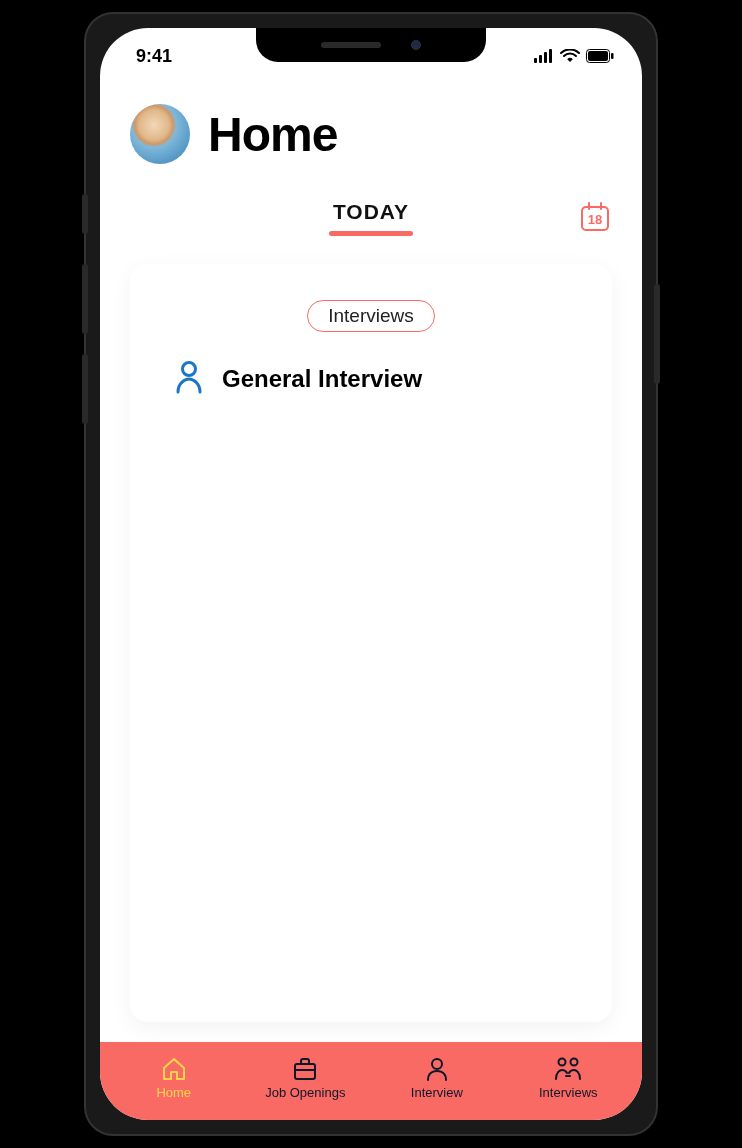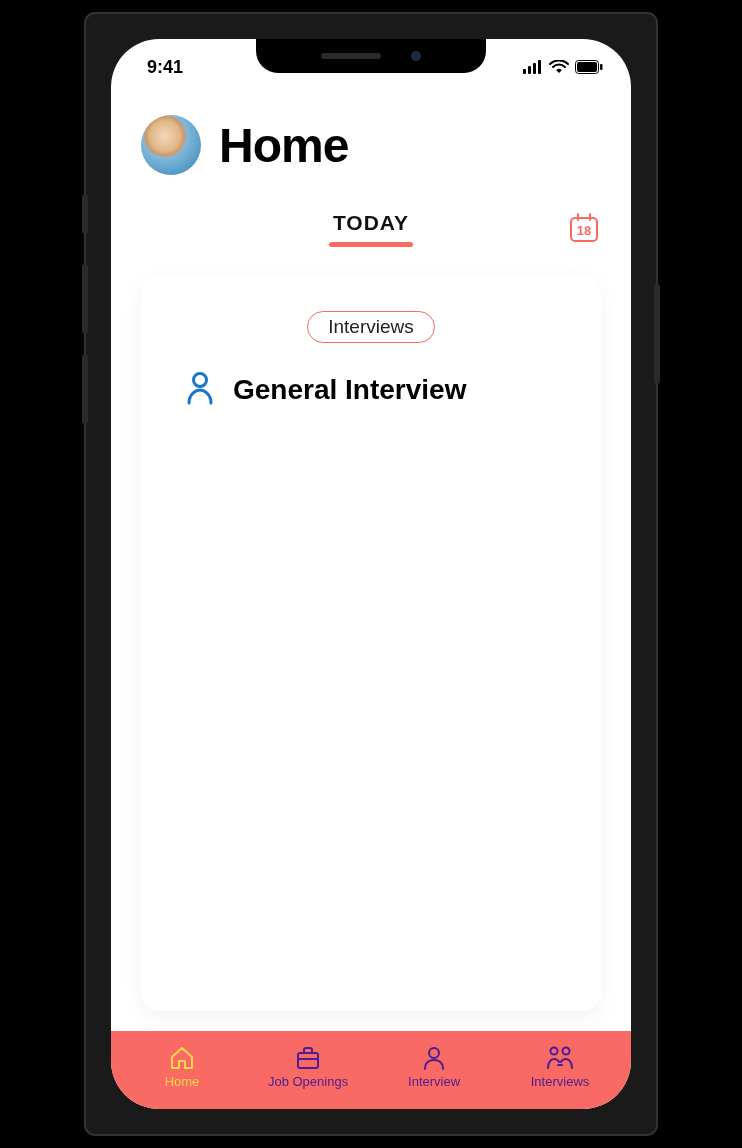--- a/index.html
+++ b/index.html
@@ -10,22 +10,22 @@
     display: flex;
     align-items: center;
     justify-content: center;
     font-family: -apple-system, BlinkMacSystemFont, "Segoe UI", Helvetica, Arial, sans-serif;
   }
   
   .phone {
     width: 570px;
     height: 1120px;
     background: #1a1a1a;
-    border-radius: 9px;
-    padding: 25px;
+    border-radius: 27px;
+    padding: 14px;
     position: relative;
     box-shadow: 0 0 0 2px #333, 0 10px 40px rgba(0,0,0,.6);
   }
   .phone-inner {
     width: 100%;
     height: 100%;
     background: #fff;
     border-radius: 48px;
     overflow: hidden;
     position: relative;
@@ -133,36 +133,36 @@
     cursor: pointer;
   }
   .interview-row {
     display: flex;
     align-items: center;
     gap: 18px;
     margin-top: 28px;
     align-self: flex-start;
     padding-left: 14px;
   }
-  .interview-title { font-size: 28px; font-weight: 800; }
+  .interview-title { font-size: 24px; font-weight: 800; }
   
   .bottomnav {
     height: 78px;
     background: #fa6a64;
     display: flex;
     justify-content: space-around;
     align-items: center;
     padding: 6px 8px 12px 8px;
   }
   .nav-item {
     display: flex;
     flex-direction: column;
     align-items: center;
     gap: 3px;
-    color: #4c1d95;
+    color: #0f172a;
     font-size: 13px;
     cursor: pointer;
     min-width: 80px;
   }
   .nav-item.active { color: #ffd54a; }
   .nav-item svg { display: block; }
 </style>
 </head>
 <body>
 

